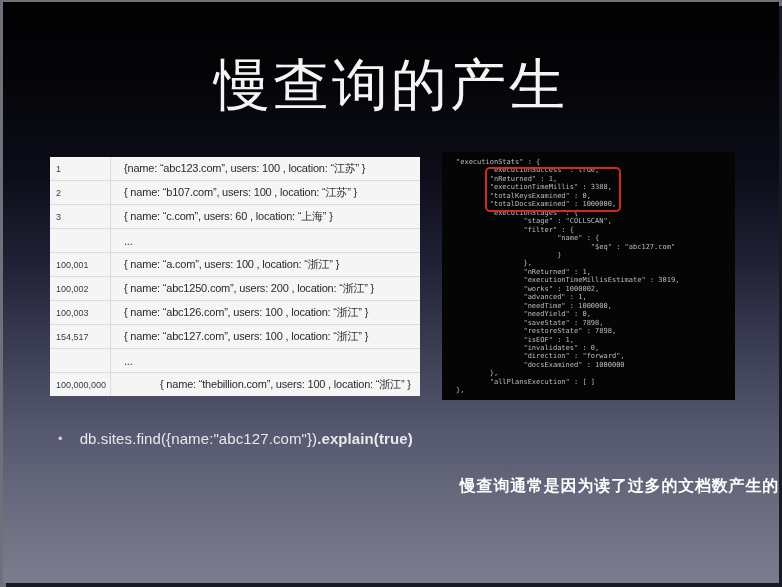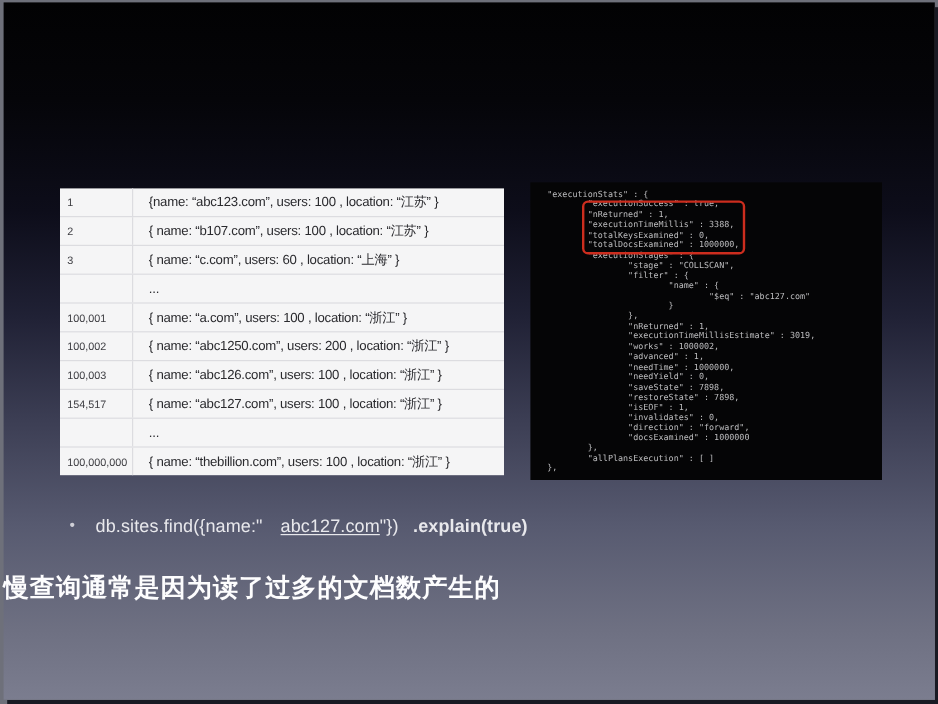--- a/index.html
+++ b/index.html
@@ -24,21 +24,21 @@
   }
   
   .doc-table{
     position:absolute;left:47px;top:155px;width:370px;
     background:#f5f5f6;
   }
   .trow{
     display:flex;align-items:stretch;height:23px;
     border-bottom:1px solid #dcdce0;
   }
-  .trow:last-child{border-bottom:none;}
+  .trow:last-child{border-bottom:none;gap:36px;}
   .tnum{
     flex:none;width:54px;border-right:1px solid #dcdce0;
     display:flex;align-items:center;padding-left:6px;
     font-size:9px;color:#3d3d42;letter-spacing:0;
   }
   .tdoc{
     display:flex;align-items:center;padding-left:13px;
     font-size:11px;font-weight:400;color:#2a2a2e;
     white-space:nowrap;letter-spacing:-0.2px;
   }
@@ -56,35 +56,36 @@
     position:absolute;left:43px;top:15px;width:132px;height:41px;
     border:2px solid #cc2d1e;border-radius:5px;
   }
   
   .bullet-line{
     position:absolute;left:55px;top:428px;
     display:flex;align-items:baseline;
     color:#e8e8ec;font-size:15px;letter-spacing:0.1px;
   }
   .bullet-dot{font-size:13px;color:#cfcfd6;margin-right:17px;position:relative;top:-1px;}
-  .bullet-underline{text-decoration:underline;text-underline-offset:2px;margin-left:15px;}
-  .bullet-bold{font-weight:700;margin-left:12px;}
+  .bullet-underline{text-underline-offset:2px;}
+  .bullet-bold{font-weight:700;}
   
   .conclusion{
     position:absolute;left:0;top:474px;width:100%;
-    text-align:left;color:#fdfdfe;
-    font-size:21px;font-weight:700;letter-spacing:0.8px;
+    text-align:right;color:#fdfdfe;
+    font-size:16px;font-weight:700;letter-spacing:0.8px;
     white-space:nowrap;
   }
 </style>
 </head>
 <body>
 
 <div class="slide">
 
+  <div class="title">慢查询的产生</div>
 
   <div class="doc-table">
     <div>
         <div class="trow">
           <div class="tnum">1</div>
           <div class="tdoc">{name: “abc123.com”,   users: 100 ,  location: “江苏” }</div>
         </div>
         <div class="trow">
           <div class="tnum">2</div>
           <div class="tdoc">{ name: “b107.com”,   users: 100 ,  location: “江苏” }</div>

